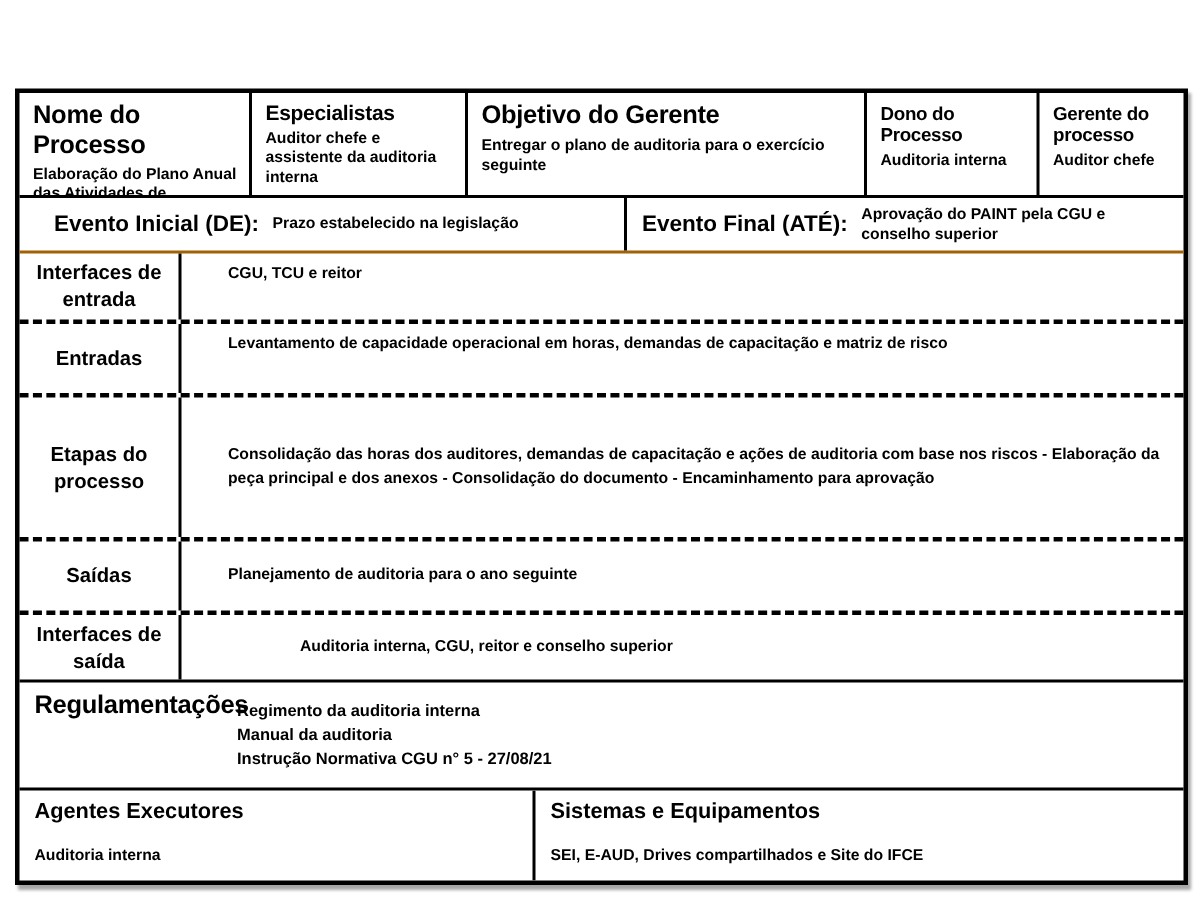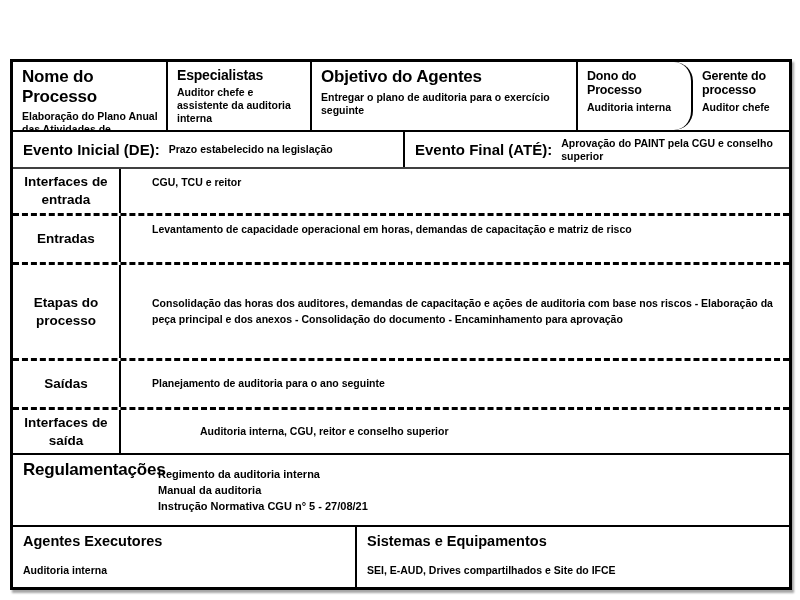--- a/index.html
+++ b/index.html
@@ -28,27 +28,27 @@
   .header-row { display: flex; height: 70px; border-bottom: 2px solid #000; }
   .hcell { border-right: 2px solid #000; padding: 5px 7px 4px 9px; overflow: hidden; }
   .hcell:last-child { border-right: none; }
   .hcell .title { font-size: 17px; line-height: 1.15; letter-spacing: -0.2px; }
   .hcell .sub   { font-size: 10.5px; line-height: 1.25; margin-top: 4px; }
   .c-nome { width: 155px; }
   .c-esp  { width: 144px; }
   .c-esp .title { font-size: 14px; }
   .c-esp .sub { margin-top: 3px; }
   .c-obj  { flex: 1; }
-  .c-dono { width: 115px; border-radius: 19px; }
+  .c-dono { width: 115px; }
   .c-ger  { width: 96px; }
   .c-dono .title, .c-ger .title { font-size: 12.5px; margin-top: 2px; }
   .c-dono .sub, .c-ger .sub { font-size: 10.5px; margin-top: 3px; }
 
   
-  .events-row { display: flex; height: 37px; border-bottom: 2px solid #404040; }
+  .events-row { display: flex; height: 37px; border-bottom: 2px solid #a16207; padding-left: 13px; }
   .ecell {
     display: flex; align-items: center;
     padding: 0 6px 0 10px; gap: 9px;
     border-right: 2px solid #000; overflow: hidden;
   }
   .ecell:last-child { border-right: none; }
   .e-ini { width: 392px; }
   .e-fin { flex: 1; }
   .ecell .elabel { font-size: 15px; white-space: nowrap; }
   .ecell .evalue { font-size: 10.5px; line-height: 1.15; }
@@ -100,21 +100,21 @@
     <div class="header-row">
       <div class="hcell c-nome">
         <div class="title">Nome do Processo</div>
         <div class="sub">Elaboração do Plano Anual das Atividades de Auditoria Interna</div>
       </div>
       <div class="hcell c-esp">
         <div class="title">Especialistas</div>
         <div class="sub">Auditor chefe e assistente da auditoria interna</div>
       </div>
       <div class="hcell c-obj">
-        <div class="title">Objetivo do Agentes</div>
+        <div class="title">Objetivo do Gerente</div>
         <div class="sub">Entregar o plano de auditoria para o exercício seguinte</div>
       </div>
       <div class="hcell c-dono">
         <div class="title">Dono do Processo</div>
         <div class="sub">Auditoria interna</div>
       </div>
       <div class="hcell c-ger">
         <div class="title">Gerente do processo</div>
         <div class="sub">Auditor chefe</div>
       </div>

